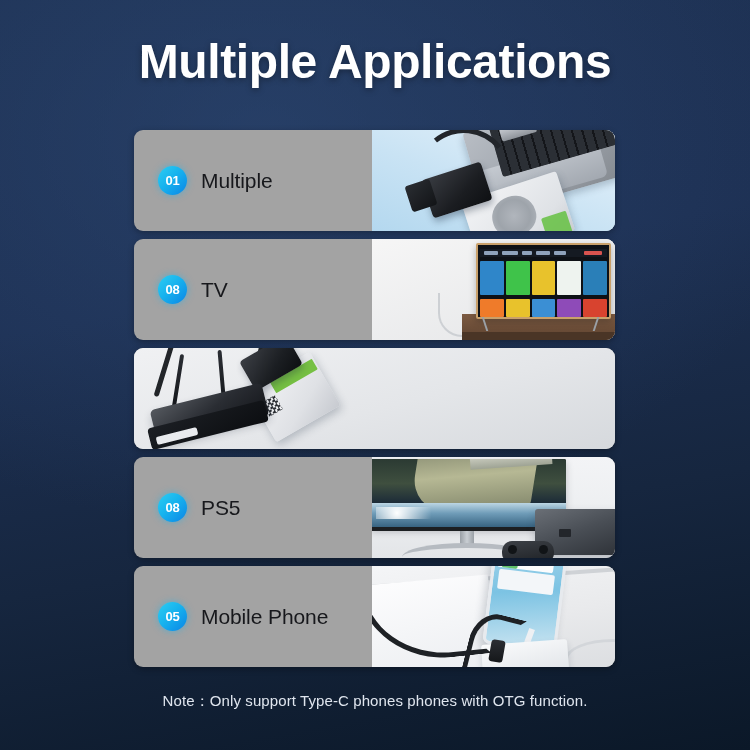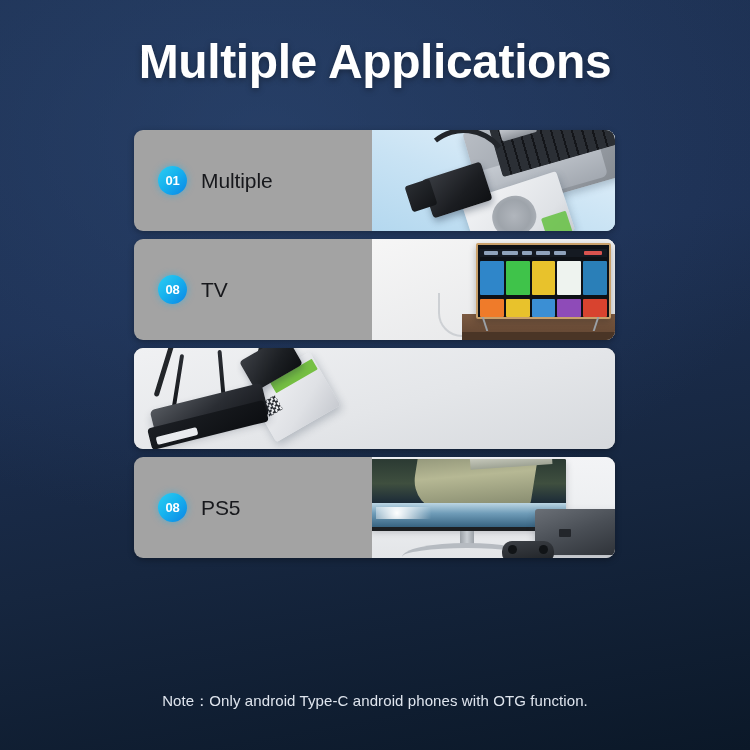--- a/index.html
+++ b/index.html
@@ -365,17 +365,37 @@
         <div class="ph stand"></div>
         <div class="ph ps"></div>
         <div class="ph pslogo"></div>
         <div class="ph pad">
             <i style="left:6px"></i>
             <i style="right:6px"></i>
           </div>
       </div>
     </div>
 
+    <div class="card">
+      <div class="card-left">
+        <div class="badge">05</div>
+        <div class="card-label">Mobile Phone</div>
+      </div>
+      <div class="card-media m5">
+        <div class="ph deskedge"></div>
+        <div class="ph matt"></div>
+        <div class="ph cab3"></div>
+        <div class="ph phone"></div>
+        <div class="ph card1"></div>
+        <div class="ph card2"></div>
+        <div class="ph grn"></div>
+        <div class="ph standarm"></div>
+        <div class="ph stand"></div>
+        <div class="ph cplug"></div>
+        <div class="ph cab"></div>
+        <div class="ph cab2"></div>
+      </div>
+    </div>
 
   </div>
 
-  <div class="note">Note：Only android Type-C android phones with OTG function.</div>
+  <div class="note">Note：Only support Type-C phones phones with OTG function.</div>
 </div>
 
 </body></html>

